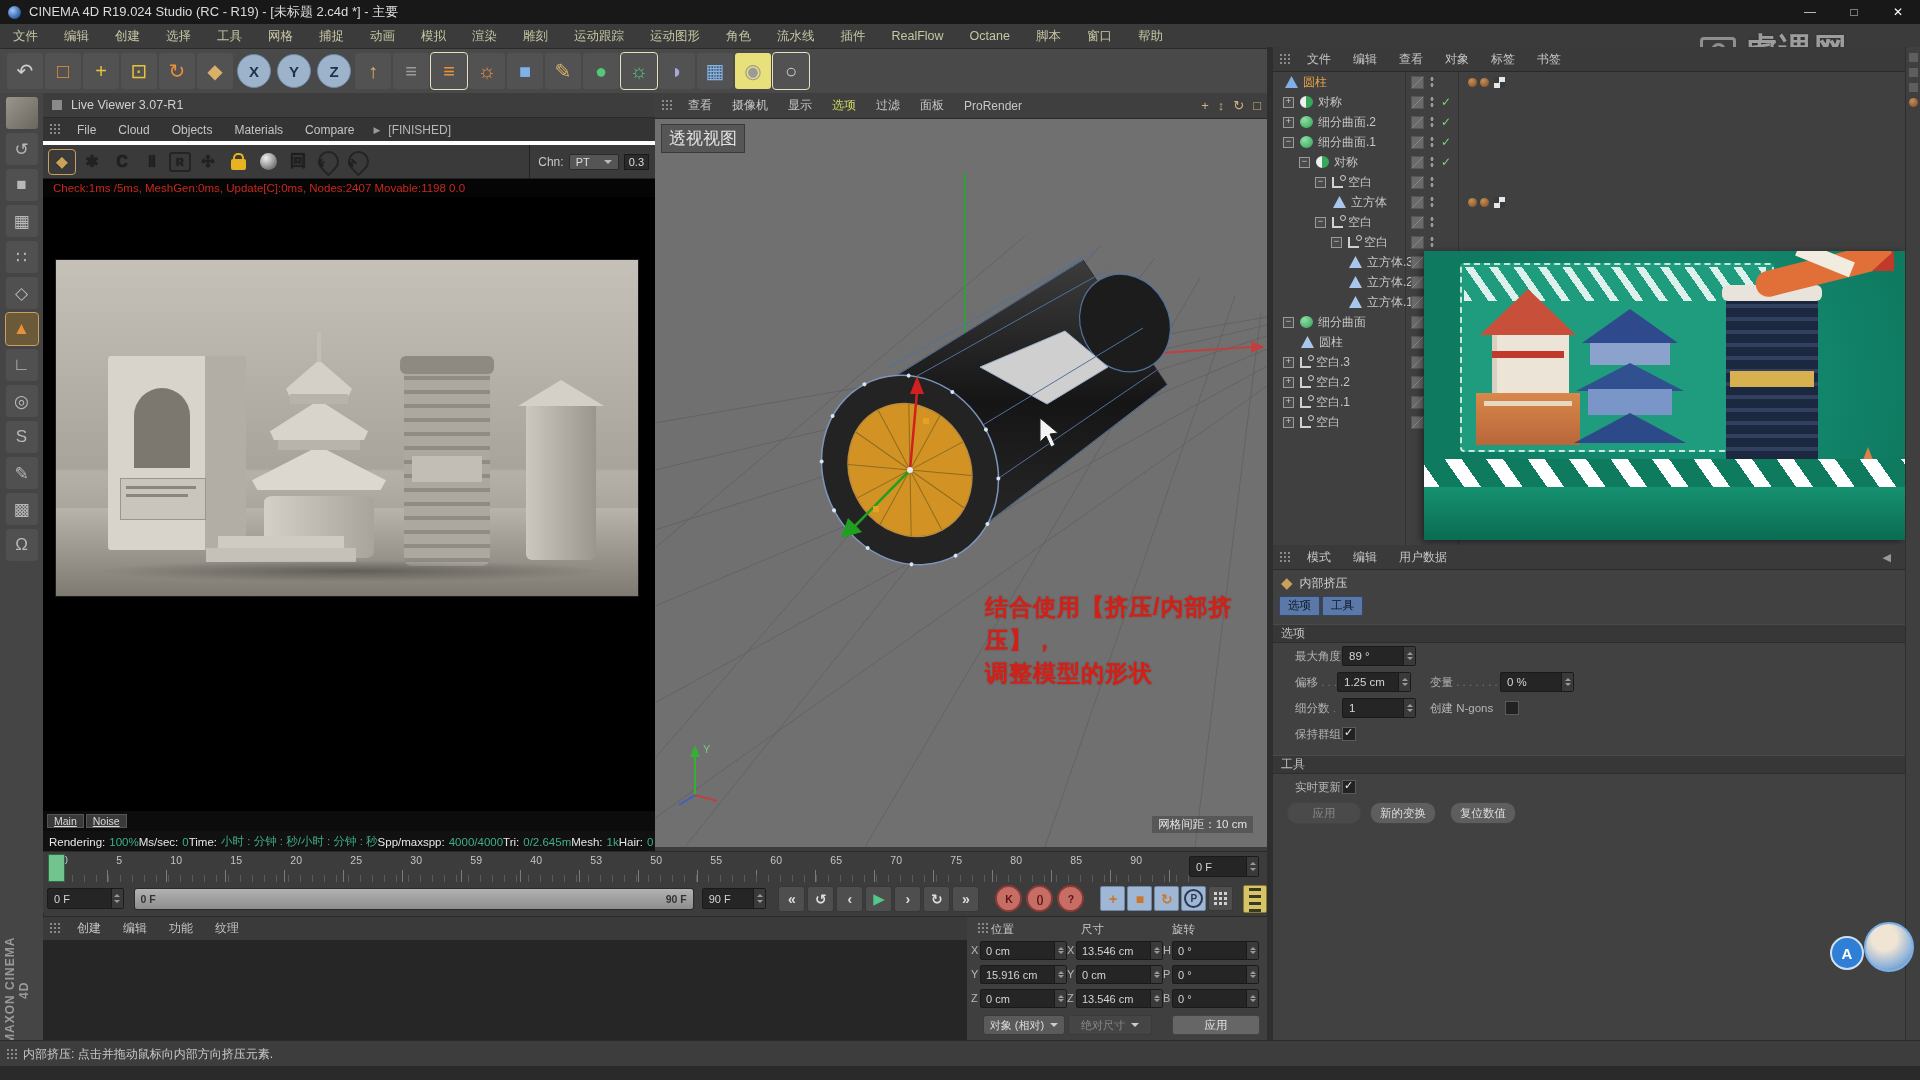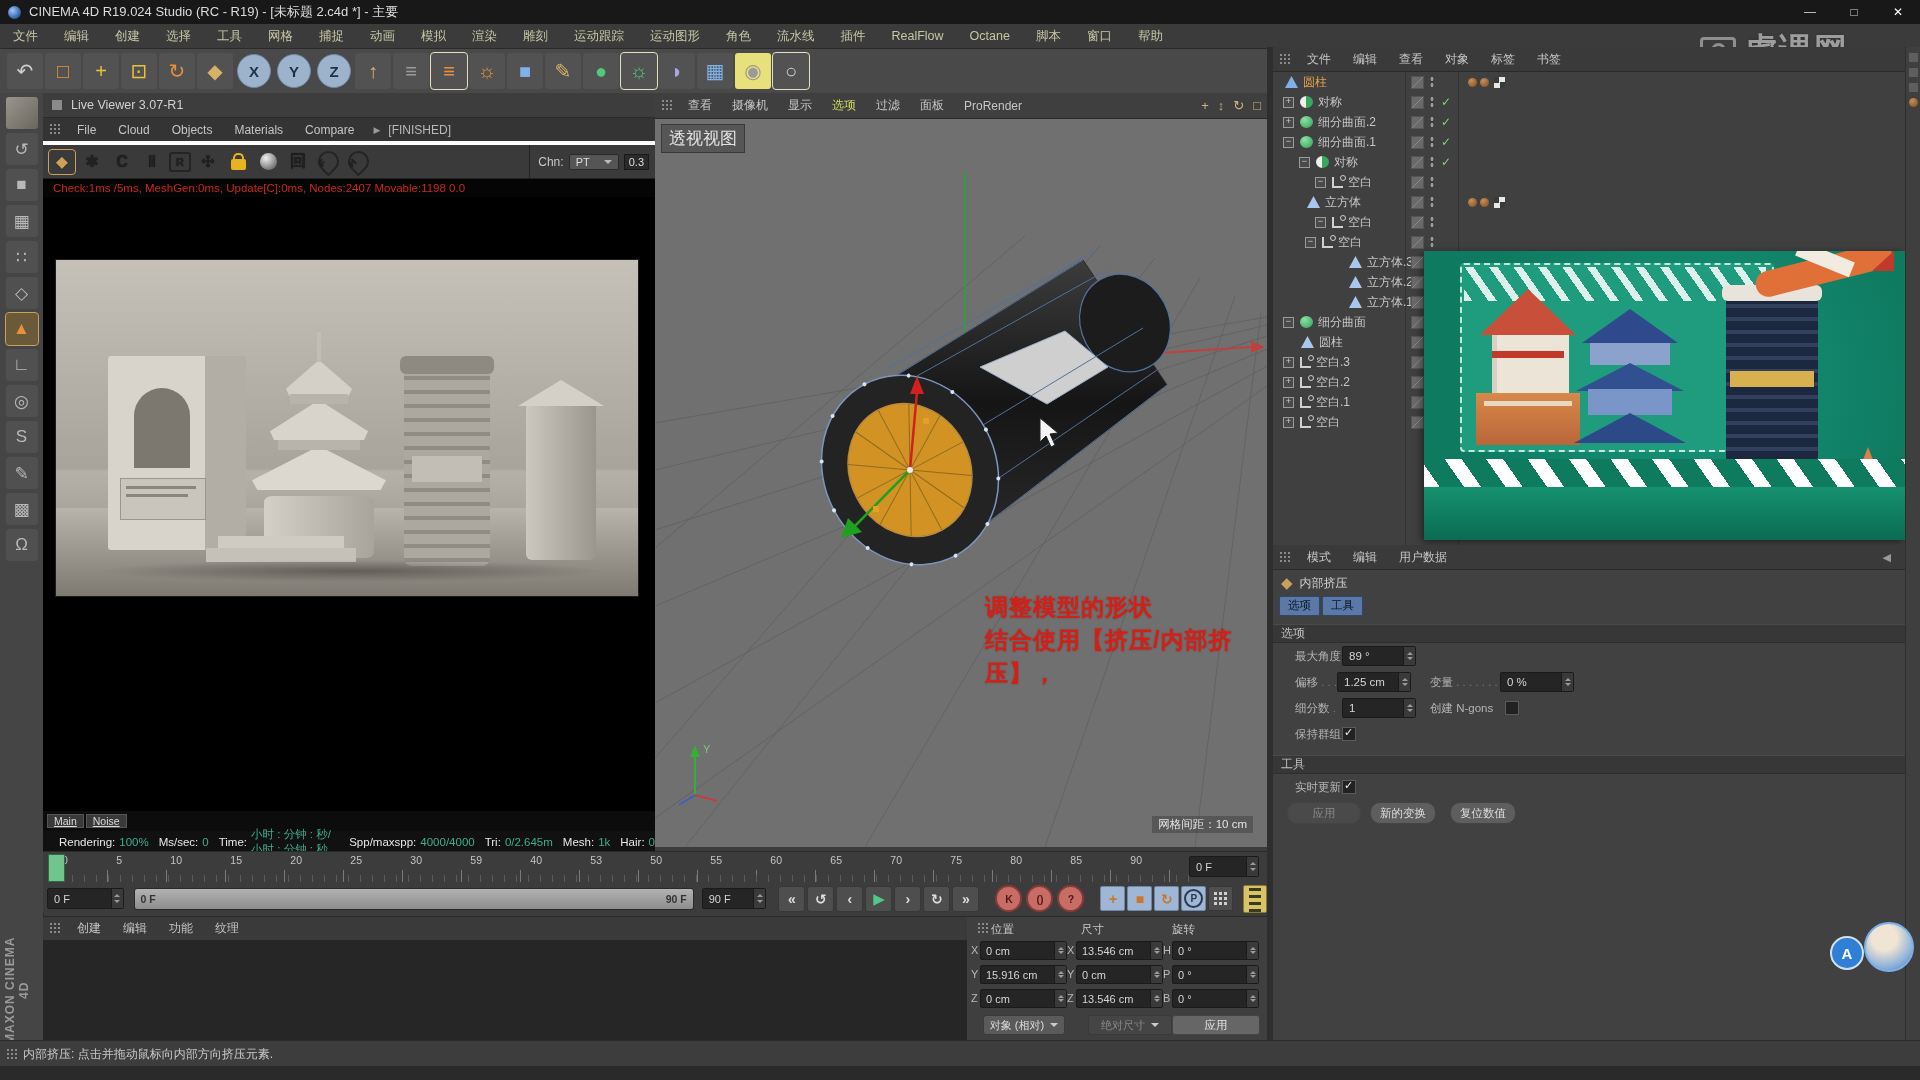--- a/index.html
+++ b/index.html
@@ -64,21 +64,21 @@
        display:flex;align-items:center;margin:0 5px;font-size:11px}
   .mini-drop:after{content:"";margin-left:14px;border:4px solid transparent;border-top-color:#bbb;transform:translateY(2px)}
   .mini-num{background:#2a2a2a;border:1px solid #1a1a1a;color:#ddd;padding:1px 4px;font-size:11px;
        display:flex;align-items:center;margin-right:6px}
   .lv-perf{height:18px;background:#050505;color:#c8281e;font-size:11.5px;padding-left:10px}
   .lv-canvas{position:relative;height:614px;background:#000}
   .lv-tabs{height:20px;background:#0c0c0c;display:flex;align-items:center;padding-left:4px}
   .lv-tab{background:#3a3a3a;border:1px solid #555;color:#d8d8d8;font-size:10.5px;padding:0 6px;
        margin-right:2px;text-decoration:underline}
   .lv-foot{height:21px;background:#111;font-size:11.5px;display:flex;align-items:center;padding-left:6px}
-  .lv-foot .k{color:#e8e8e8;margin-left:10px}
+  .lv-foot .k{color:#e8e8e8;}
   .lv-foot .v{color:#3fae8e;margin-left:4px}
   
   .clay{left:12px;top:62px;width:582px;height:336px;background:linear-gradient(#c5c1b9 0%,#a8a49c 62%,#b5b1a9 63%,#8f8b83 100%);
         border:1px solid #1c1c1c;overflow:hidden}
   .clay *{position:absolute}
   
   .vp{left:655px;top:93px;width:612px;height:754px;background:#707070}
   .vp-menu{height:25px;background:#3f3f3f;border-bottom:1px solid #2a2a2a}
   .vp-menu .mi{padding:0 10px;color:#c6c6c6;font-size:12px}
   .mi.hl{color:#cdd85e}
@@ -97,21 +97,21 @@
   .om{left:1273px;top:47px;width:632px;height:498px;background:#404040}
   .om-menu{height:24px;background:#3a3a3a;border-bottom:1px solid #2a2a2a}
   .om-menu .mi{padding:0 11px;color:#c6c6c6}
   .om-tree{position:relative;height:474px;overflow:hidden}
   .om-col{position:absolute;top:0;height:100%;width:1px;background:#333}
   .om-row{height:20px;display:flex;align-items:center;position:relative}
   .om-row .lbl{color:#c6c6c6;font-size:12px;margin-left:5px;white-space:nowrap}
   .om-row.sel .lbl{color:#e8a24a}
   .exp{width:9px;height:9px;border:1px solid #9a9a9a;background:#4a4a4a;color:#d0d0d0;font-size:9px;
        line-height:7px;text-align:center;margin-right:4px;flex:0 0 auto}
-  .l0{padding-left:10px}.l1{padding-left:26px}.l2{padding-left:42px}.l3{padding-left:32px}.l4{padding-left:74px}
+  .l0{padding-left:10px}.l1{padding-left:26px}.l2{padding-left:42px}.l3{padding-left:58px}.l4{padding-left:74px}
   .oic{width:13px;height:12px;flex:0 0 auto;margin-left:2px;position:relative}
   .ic-cyl{background:#7fb0e8;clip-path:polygon(50% 0,100% 100%,0 100%)}
   .ic-poly{background:#a9c7ec;clip-path:polygon(50% 0,100% 100%,0 100%)}
   .ic-sym{border-radius:50%;background:linear-gradient(90deg,#f0f0f0 50%,#35a85a 50%)}
   .ic-sds{border-radius:50%;background:radial-gradient(circle at 35% 30%,#8fe0a8,#2fa050)}
   .ic-nul{border-left:2px solid #d0d0d0;border-bottom:2px solid #d0d0d0;width:9px;height:9px}
   .ic-nul:after{content:"";position:absolute;right:-3px;top:-2px;width:4px;height:4px;border:1.5px solid #d0d0d0;border-radius:50%}
   .om-ctl{position:absolute;display:flex;align-items:center;height:20px}
   .slashbox{width:11px;height:11px;background:linear-gradient(135deg,#6a6a6a 47%,#8a8a8a 47%,#8a8a8a 53%,#6a6a6a 53%);
        border:1px solid #555}
@@ -519,22 +519,22 @@
       <rect x="268" y="300" width="6" height="6" fill="#e8a020"></rect>
       <rect x="218" y="388" width="6" height="6" fill="#e8a020"></rect>
       <circle cx="255" cy="352" r="3" fill="#ececec"></circle>
 
       <polygon points="385,300 385,324 391,318 396,329 400,327 395,316 403,315" fill="#f4f4f4" stroke="#222"></polygon>
     </svg>
 
     <span class="abs vp-label">透视视图</span>
 
     <div class="abs vp-ann">
+      <div>结合使用【挤压/内部挤压】，</div>
       <div>调整模型的形状</div>
-      <div>结合使用【挤压/内部挤压】，</div>
     </div>
 
     <div class="vp-axis">
       <svg width="60" height="70">
         <line x1="22" y1="58" x2="22" y2="18" stroke="#35b035" stroke-width="2"></line>
         <polygon points="17,20 27,20 22,8" fill="#35b035"></polygon>
         <line x1="22" y1="58" x2="44" y2="64" stroke="#c04040" stroke-width="2"></line>
         <line x1="22" y1="58" x2="6" y2="68" stroke="#4060c0" stroke-width="2"></line>
         <text x="30" y="16" fill="#7ac87a" font-size="11">Y</text>
       </svg>
@@ -1029,21 +1029,21 @@
         <span>0 °</span>
         <span class="st"></span>
       </span>
     <span class="axl" style="left:196px;top:75px">B</span>
     <span class="cbox" style="left:205px;top:72px">
         <span>0 °</span>
         <span class="st"></span>
       </span>
 
     <span class="cdrop" style="left:16px;top:98px;width:80px">对象 (相对)</span>
-    <span class="cdrop dim" style="left:121px;top:98px;width:82px">绝对尺寸</span>
+    <span class="cdrop dim" style="left:101px;top:98px;width:82px">绝对尺寸</span>
     <span class="capply" style="left:205px;top:98px;width:86px">应用</span>
   </div>
 
   <div class="abs statusbar">
     <span class="grip"></span>
     <span>内部挤压: 点击并拖动鼠标向内部方向挤压元素.</span>
   </div>
   <div class="abs bottomfill"></div>
 
   <div class="abs avatar-big"></div>

